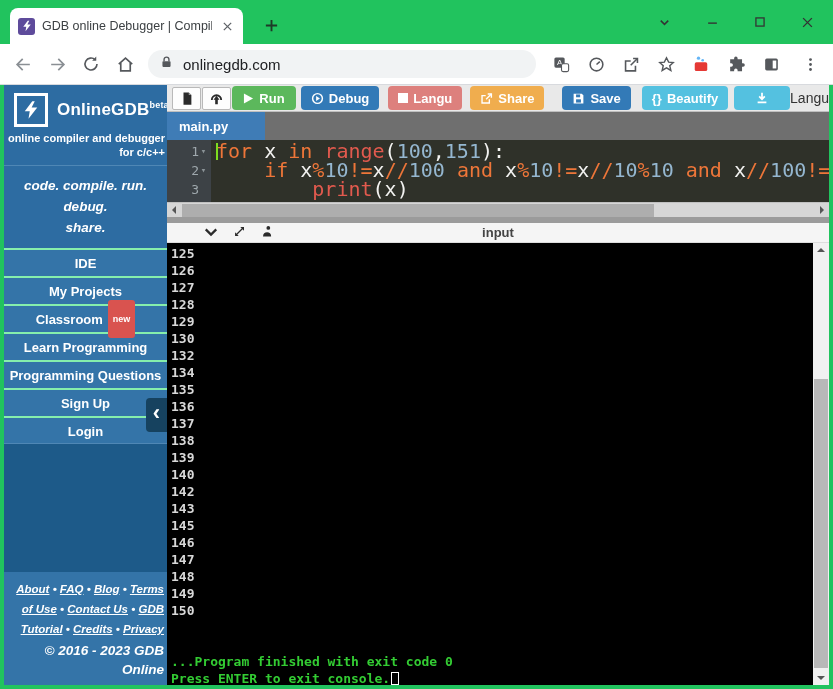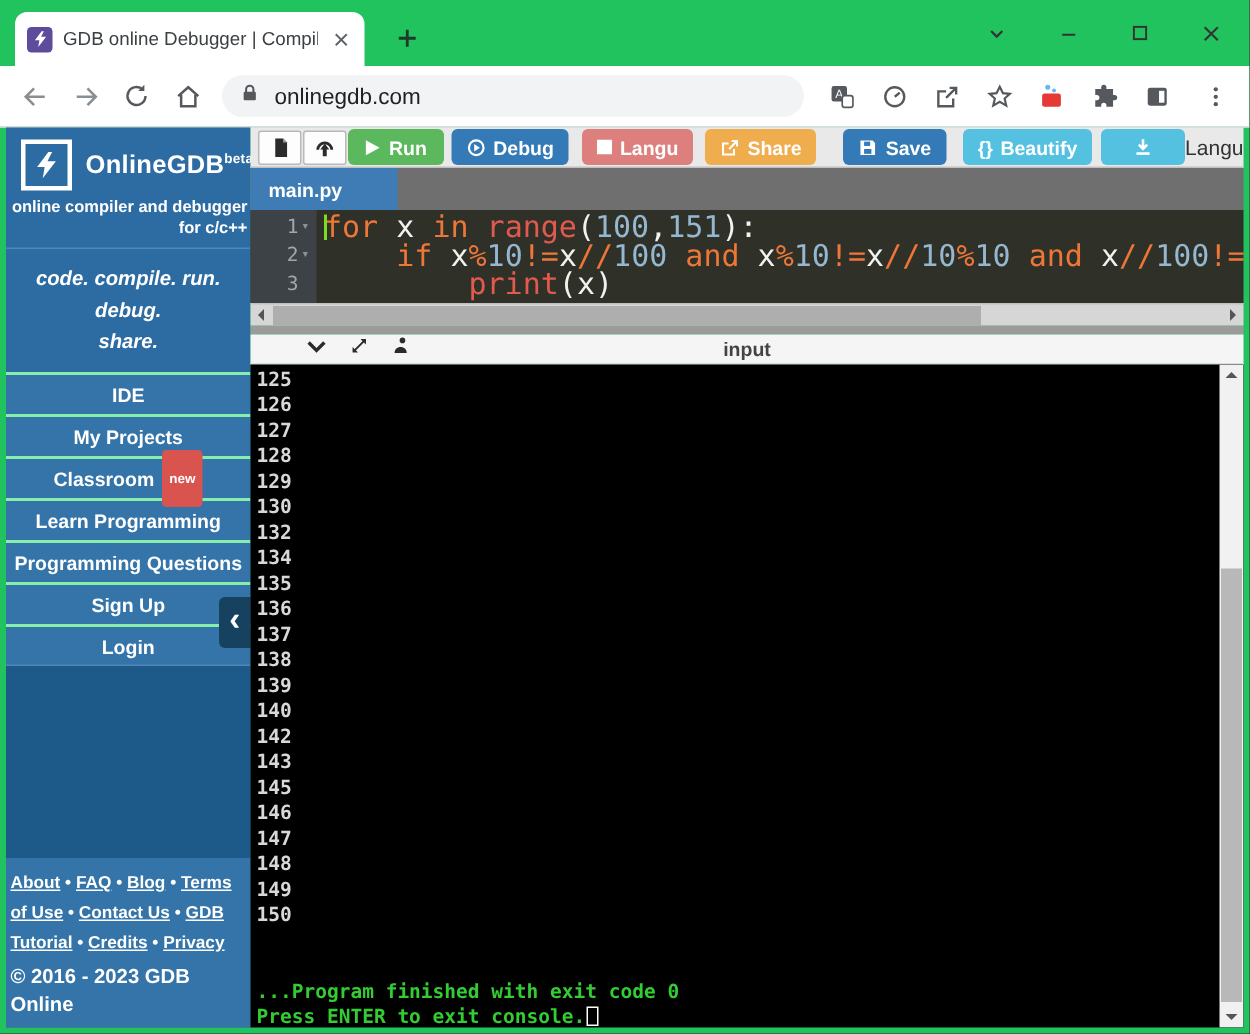--- a/index.html
+++ b/index.html
@@ -38,21 +38,21 @@
   .brand-name sup { font-size:9px; font-weight:bold; }
   .brand-sub { text-align:right; font-size:11px; line-height:14px; font-weight:600; padding:2px 2px 6px; }
   .side-divider { border-top:1px solid #4f87b5; }
   .tagline { font-style:italic; font-weight:bold; text-align:center; font-size:13.5px; line-height:21px; padding:9px 2px 10px; }
   .menu-item { height:28px; line-height:27px; text-align:center; font-weight:bold; font-size:13px;
                background:#3474a8; border-top:2px solid #86efac; cursor:pointer; }
   .menu-item:last-child { border-bottom:1px solid #4f87b5; }
   .badge-new { background:#d9534f; color:#fff; font-size:9px; font-weight:bold; padding:14px 5px;
                border-radius:3px; margin-left:5px; vertical-align:2px; }
   .sidebar-dark { flex:1; background:#1d5a89; }
-  .sidebar-footer { background:#3474a8; text-align:left; padding:7px 3px 6px; }
+  .sidebar-footer { background:#3474a8; text-align:right; padding:7px 3px 6px;font-style:italic; }
   .footer-links { font-size:11.5px; font-weight:bold; line-height:20px; }
   .footer-links a { color:#fff; text-decoration:underline; cursor:pointer; }
   .copyright { font-size:13.5px; font-weight:bold; line-height:19px; margin-top:2px; }
   .collapse-btn { position:absolute; right:0; top:313px; width:21px; height:34px; background:#16425f;
                   color:#fff; display:flex; align-items:center; justify-content:center;
                   font-size:22px; font-weight:bold; border-radius:4px 0 0 4px; cursor:pointer; padding-bottom:4px; }
 
   
   .workspace { flex:1; min-width:0; display:flex; flex-direction:column; position:relative; }
   .toolbar { height:27px; background:#e9e9e9; border-bottom:1px solid #bfbfbf; display:flex; align-items:center; padding-left:5px; }

